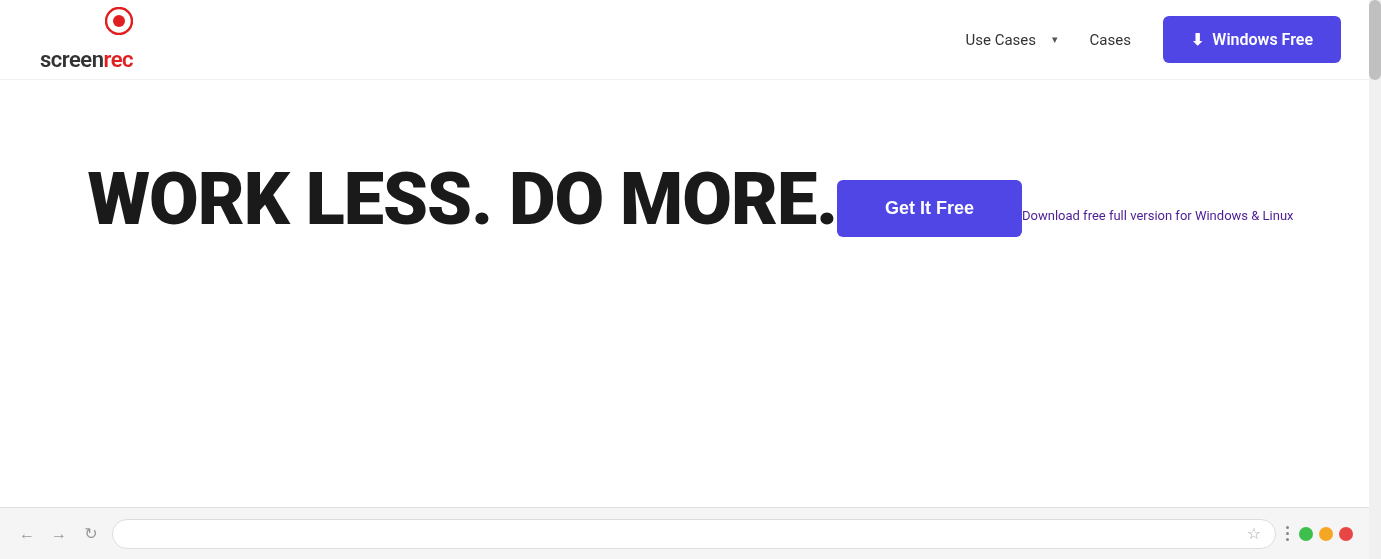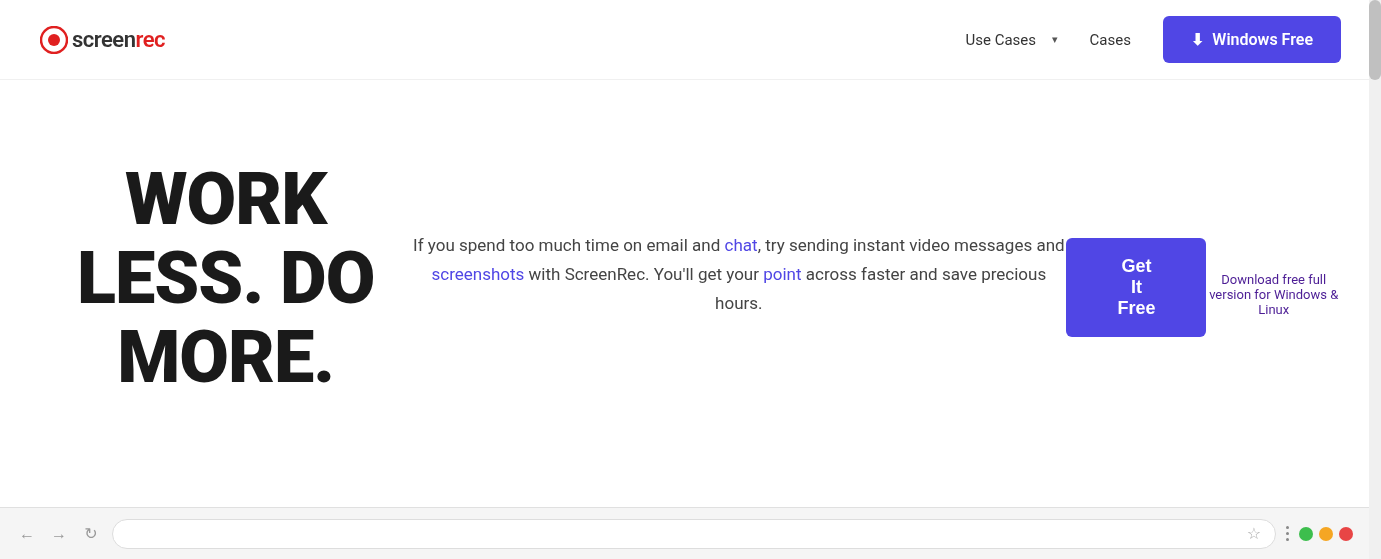--- a/index.html
+++ b/index.html
@@ -40,23 +40,24 @@
       align-items: center;
       justify-content: space-between;
       padding: 0 40px;
       height: 80px;
       background: #ffffff;
       border-bottom: 1px solid #f0f0f0;
     }
 
     .logo {
       display: flex;
-      align-items: center;
-      gap: 4px;
+      align-items: flex-end;
+      gap: 12px;
       text-decoration: none;
+      flex-direction: column;
     }
 
     .logo-icon {
       width: 28px;
       height: 28px;
     }
 
     .logo-text {
       font-size: 22px;
       font-weight: 600;
@@ -291,23 +292,20 @@
       </a>
       <a class="btn-download" href="#">
         <span class="download-icon">⬇</span>
         <span>Windows Free</span>
       </a>
     </div>
   </nav>
 
   <section class="hero">
     <h1 class="hero-title">WORK LESS. DO MORE.</h1>
-    <p class="hero-subtitle">
-      If you spend too much time on email and <span class="highlight-chat">chat</span>, try sending instant video messages and <span class="highlight-screenshots">screenshots</span> with ScreenRec. You'll get your <span class="highlight-point">point</span> across faster and save precious hours.
-    </p>
     <button class="btn-cta">
       <span>Get It Free</span>
     </button>
     <span class="hero-note">Download free full version for Windows &amp; Linux</span>
   </section>
 
   <div class="browser-bar">
     <div class="browser-nav-btn">
       <span>←</span>
     </div>

